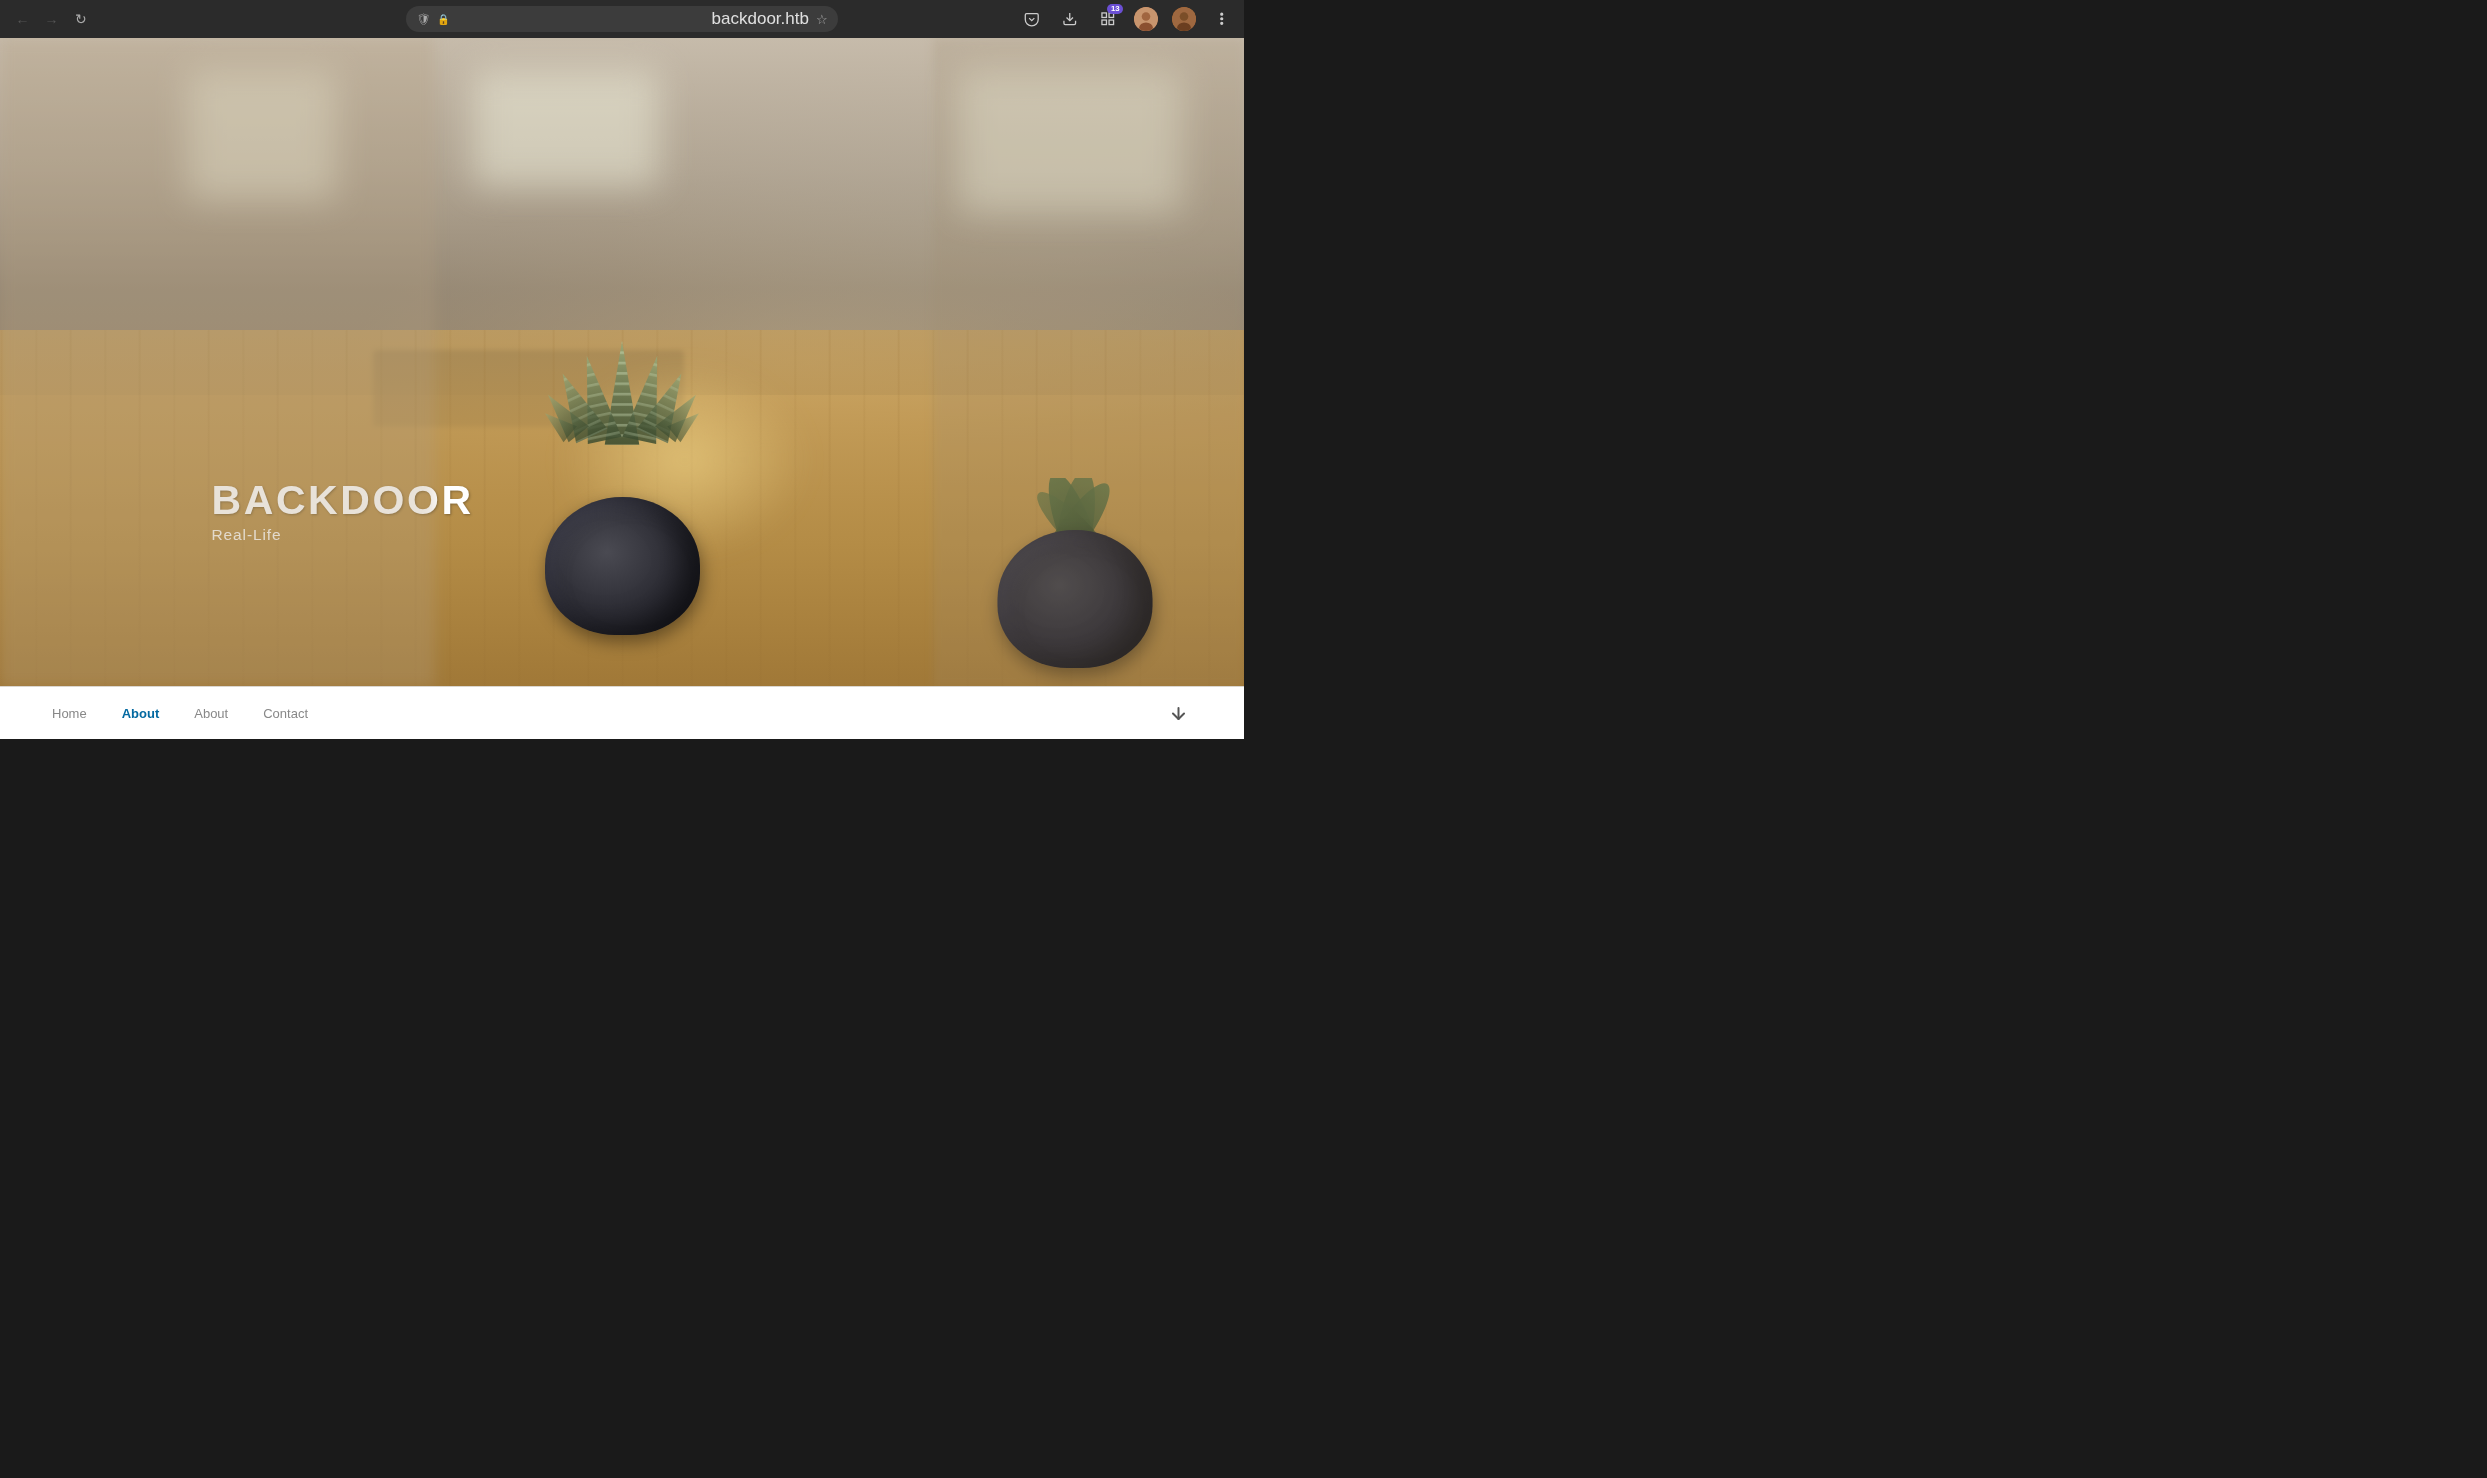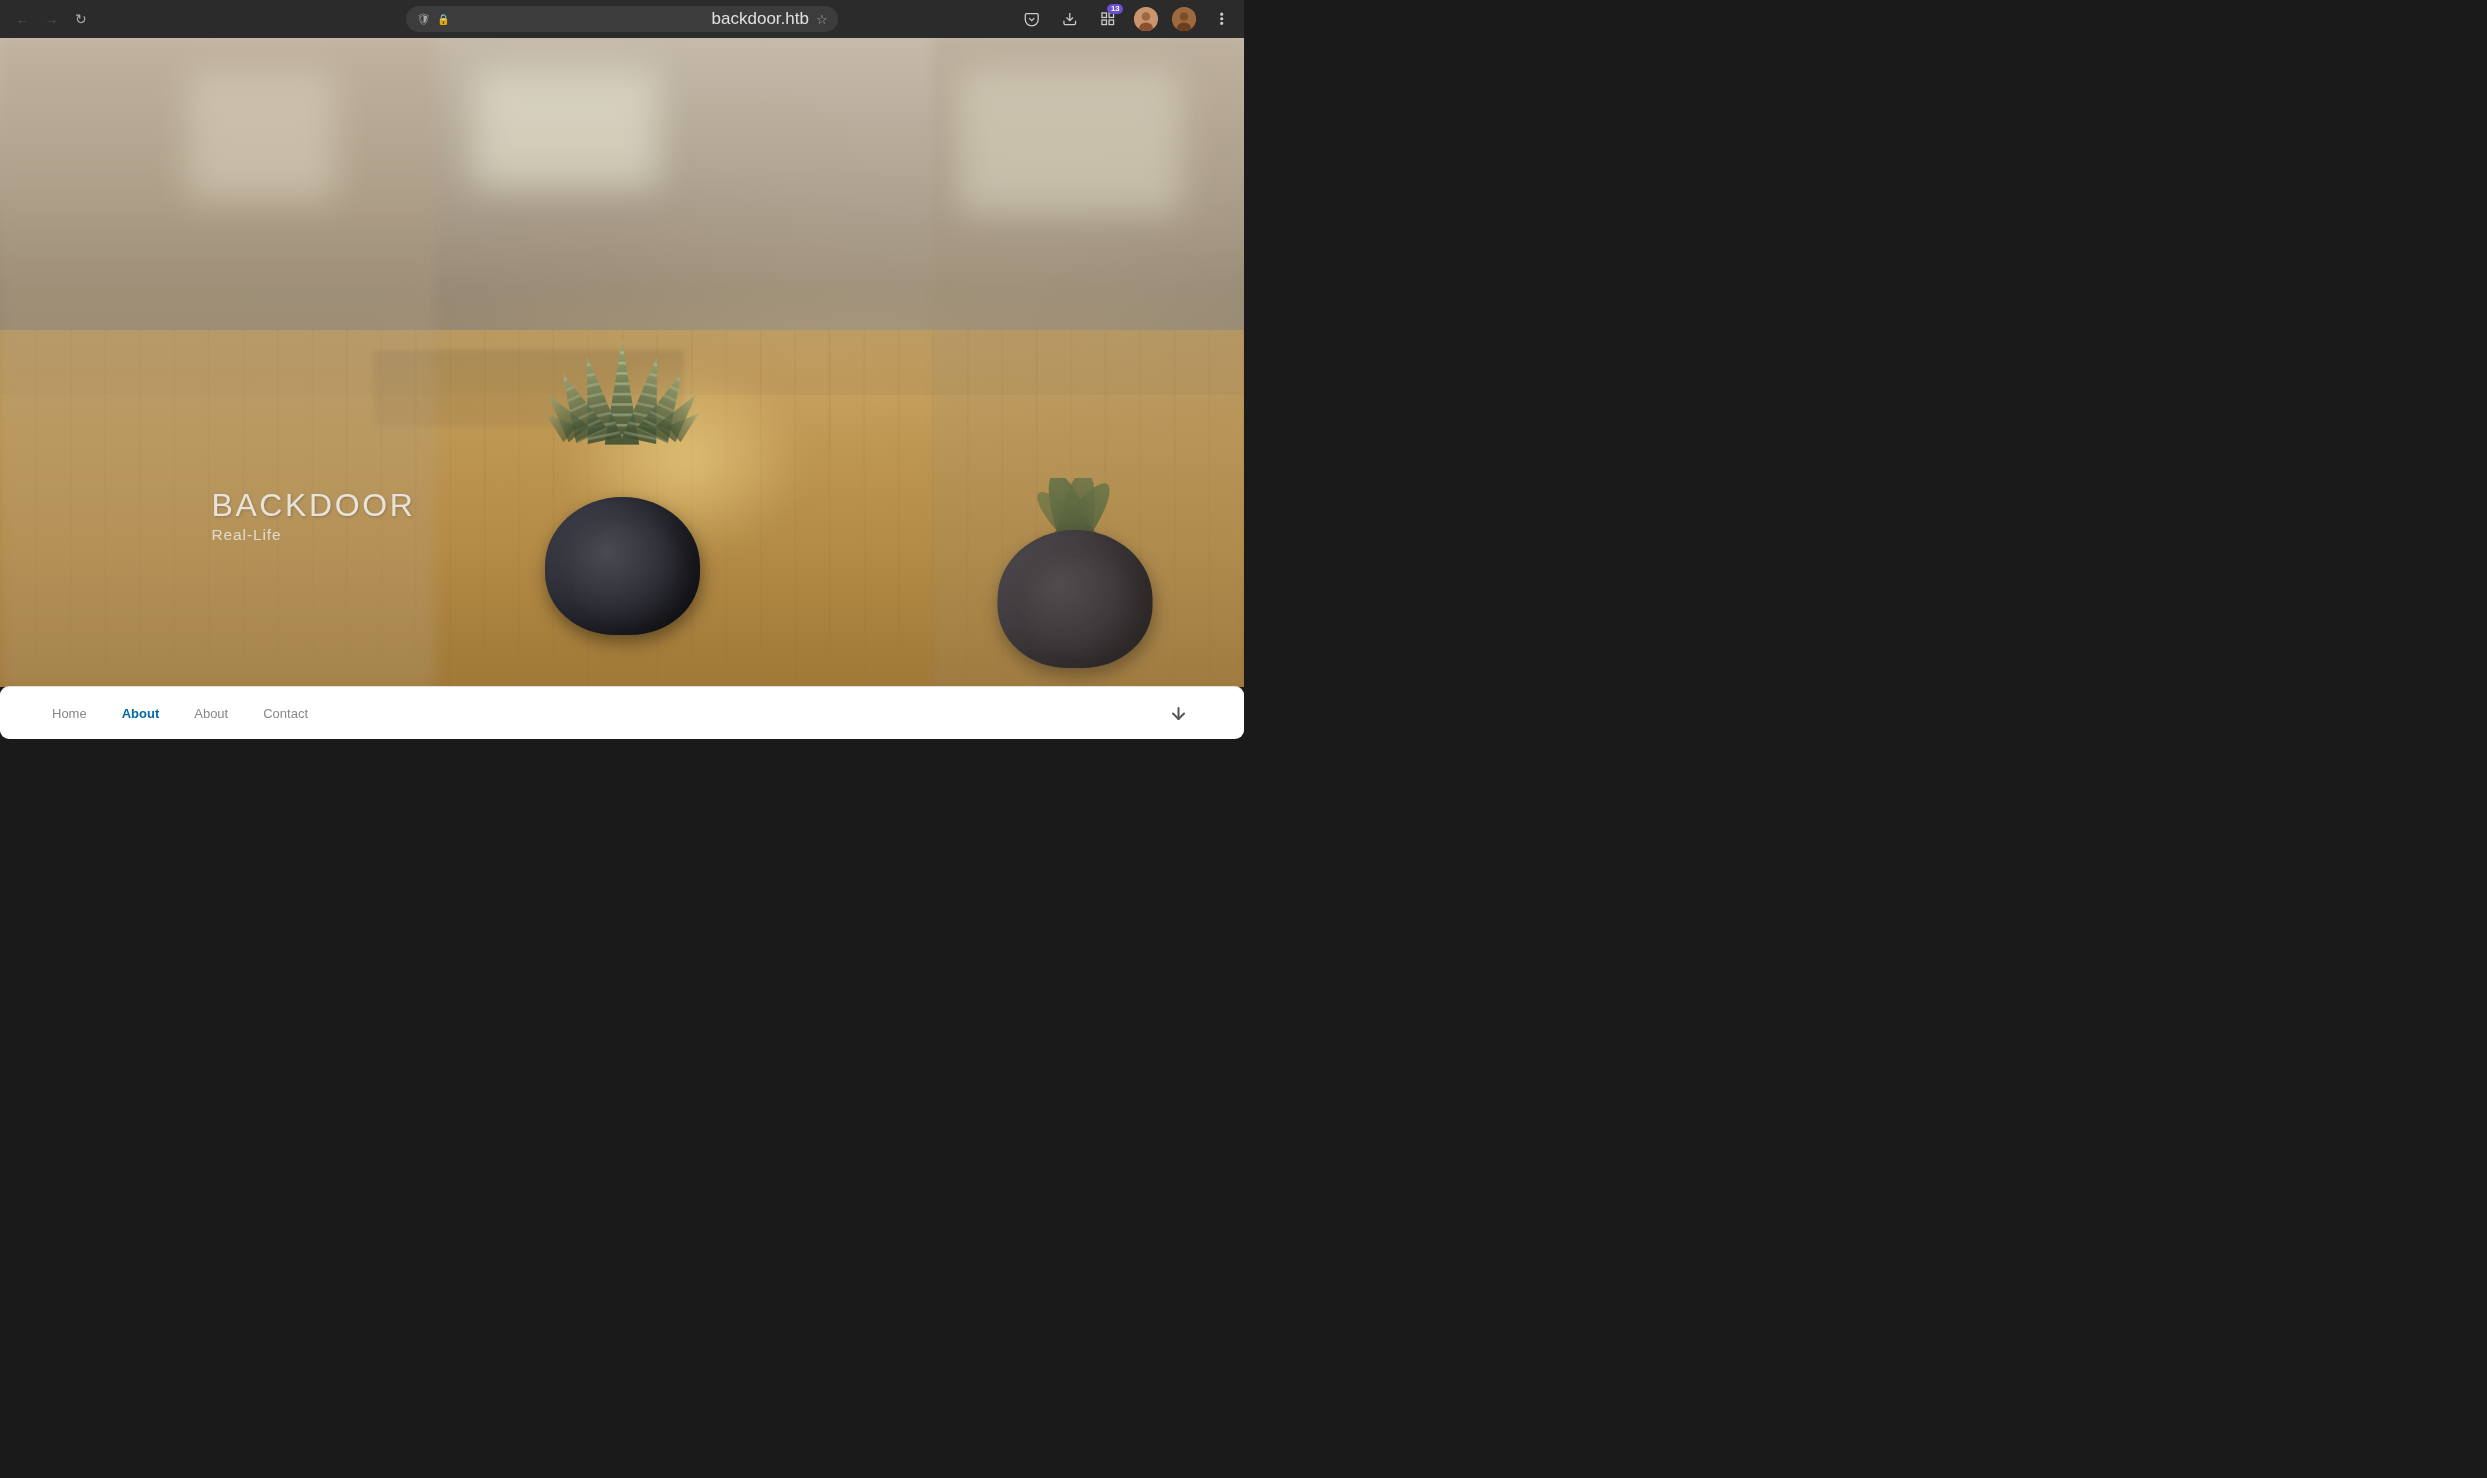--- a/index.html
+++ b/index.html
@@ -316,22 +316,22 @@
     }
 
     
     .brand-overlay {
       position: absolute;
       bottom: 22%;
       left: 17%;
     }
 
     .brand-title {
-      font-size: 32px;
-      font-weight: 400;
+      font-size: 41px;
+      font-weight: 700;
       color: white;
       letter-spacing: 2.6px;
       text-shadow: 0.9px 0.9px 2.6px rgba(0,0,0,0.3);
       line-height: 1.1;
     }
 
     .brand-subtitle {
       font-size: 15.5px;
       font-weight: 400;
       color: rgba(255,255,255,0.9);
@@ -345,21 +345,20 @@
       height: 52px;
       background: white;
       display: flex;
       align-items: center;
       justify-content: space-between;
       padding: 0 52px;
       box-shadow: 0 -0.9px 0 #e0e0e0;
       position: absolute;
       bottom: 0;
       left: 0;
-      border-radius: 9px;
     }
 
     .nav-links {
       display: flex;
       gap: 35px;
       align-items: center;
     }
 
     .nav-link {
       font-size: 13px;

